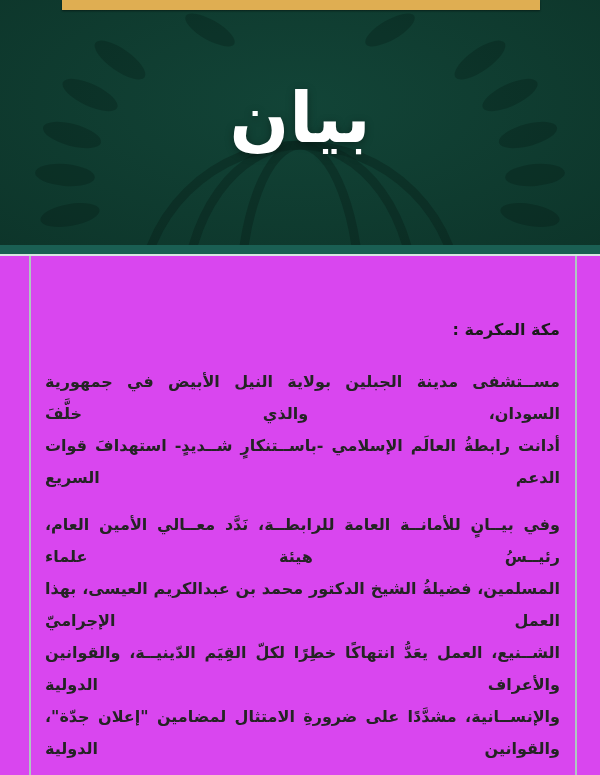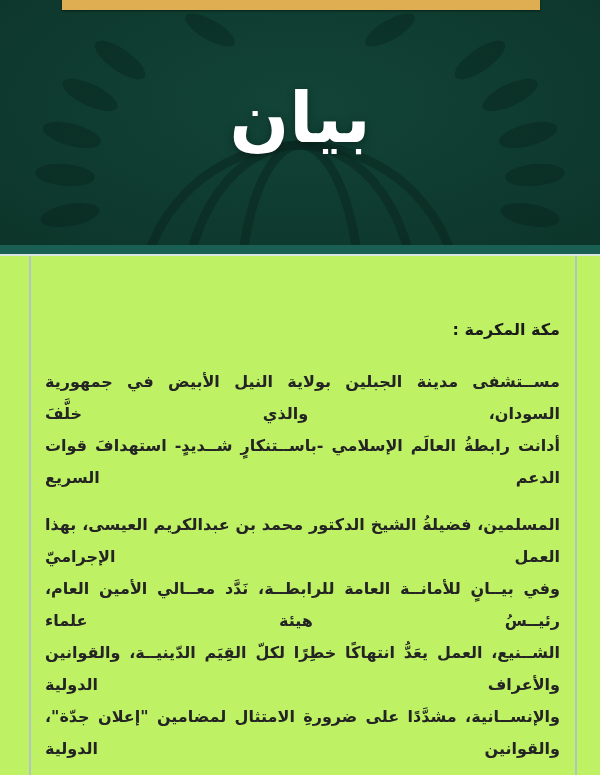--- a/index.html
+++ b/index.html
@@ -13,21 +13,21 @@
             background:#DFAE52;box-shadow:0 1px 2px rgba(0,0,0,.45);}
   .watermark{position:absolute;top:0;left:0;width:600px;height:245px;opacity:.55;}
   .hero-title{position:absolute;top:80px;left:0;right:0;text-align:center;
               color:#ffffff;font-size:70px;line-height:1.1;font-weight:bold;
               text-shadow:0 2px 8px rgba(0,0,0,.35);}
 
   
   .band{height:9px;background:#1A5F53;border-bottom:2px solid #D8E6E1;}
 
   
-  .main{position:relative;height:519px;background:#bef264;}
+  .main{position:relative;height:519px;background:#d946ef;}
   .vline{position:absolute;top:0;bottom:0;width:2px;background:#AFC7C0;}
   .vline.left{left:29px}
   .vline.right{left:575px}
 
   .content{direction:rtl;padding:64px 40px 0 45px;color:#222;}
   .location{font-size:16px;font-weight:bold;color:#1b1b1b;margin:0;}
   .para{margin-top:27px;font-size:16px;font-weight:bold;line-height:32px;color:#242424;}
   .para.second{margin-top:15px;}
   .pline{text-align:justify;text-align-last:justify;}
   .pline.last{text-align-last:right;}
@@ -71,22 +71,22 @@
 
     <div class="content">
       <h2 class="location">مكة المكرمة :</h2>
 
       <div class="para">
         <div class="pline">مســتشفى مدينة الجبلين بولاية النيل الأبيض في جمهورية السودان، والذي خلَّفَ</div>
         <div class="pline">أدانت رابطةُ العالَم الإسلامي -باســتنكارٍ شــديدٍ- استهدافَ قوات الدعم السريع</div>
       </div>
 
       <div class="para second">
+        <div class="pline">وفي بيــانٍ للأمانــة العامة للرابطــة، نَدَّد معــالي الأمين العام، رئيــسُ هيئة علماء</div>
         <div class="pline">المسلمين، فضيلةُ الشيخ الدكتور محمد بن عبدالكريم العيسى، بهذا العمل الإجراميّ</div>
-        <div class="pline">وفي بيــانٍ للأمانــة العامة للرابطــة، نَدَّد معــالي الأمين العام، رئيــسُ هيئة علماء</div>
         <div class="pline">الشــنيع، العمل يعَدُّ انتهاكًا خطِرًا لكلّ القِيَم الدّينيــة، والقوانين والأعراف الدولية</div>
         <div class="pline">والإنســانية، مشدَّدًا على ضرورةِ الامتثال لمضامين "إعلان جدّة"، والقوانين الدولية</div>
 
       </div>
 
     </div>
   </main>
 </div>
 
 </body></html>

